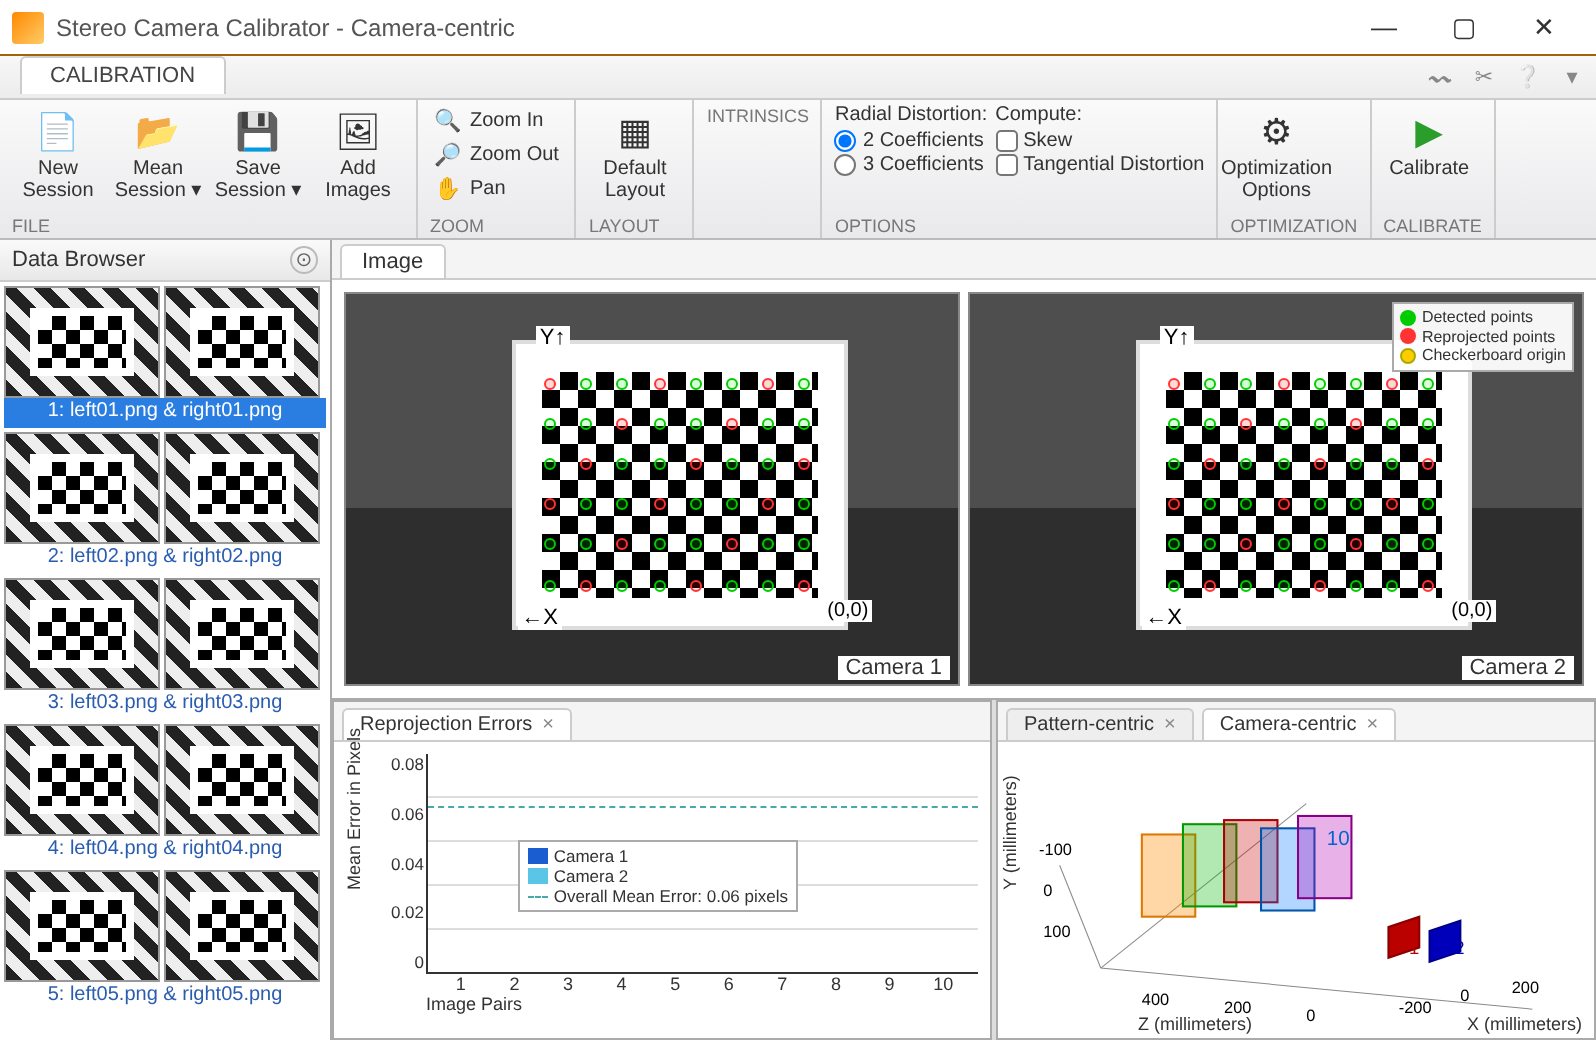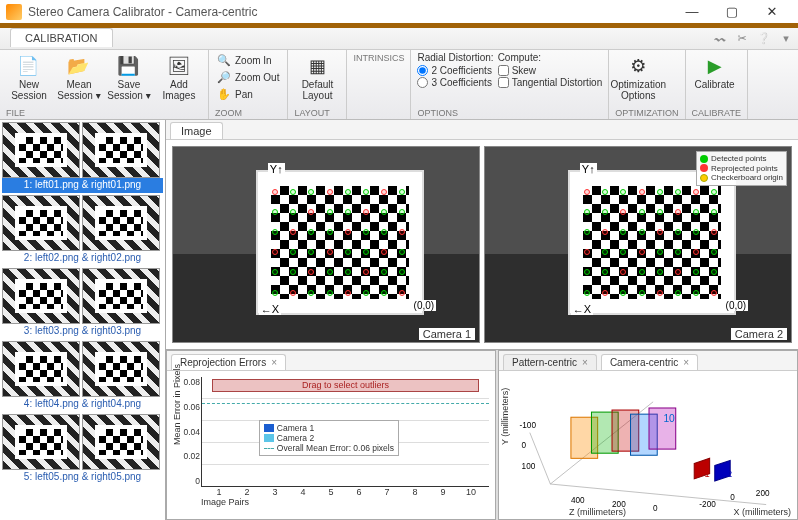--- a/index.html
+++ b/index.html
@@ -1,19 +1,19 @@
 <!DOCTYPE html>
 <html><head>
 <meta charset="utf-8">
 <style>
 * { box-sizing: border-box; margin: 0; padding: 0; font-family: "Segoe UI", Tahoma, sans-serif; }
 body { width: 798px; height: 520px; overflow: hidden; background: #f0f0f0; font-size: 11px; color: #333; }
 
 
-.titlebar { height: 28px; background: #fff; border-bottom: 5px solid #a16207; display: flex; align-items: center; padding: 0 6px; }
+.titlebar { height: 28px; background: #fff; border-bottom: 1px solid #a16207; display: flex; align-items: center; padding: 0 6px; }
 .titlebar .icon { width: 16px; height: 16px; background: linear-gradient(135deg,#f80,#fc6); border-radius: 2px; margin-right: 6px; }
 .titlebar .title { font-size: 12px; color: #555; flex: 1; }
 .titlebar .winbtn { width: 40px; height: 28px; display: flex; align-items: center; justify-content: center; font-size: 13px; color: #333; }
 
 
 .ribbon-tabrow { height: 22px; background: linear-gradient(#f7f7f7,#ececec); display: flex; align-items: flex-start; padding-left: 10px; border-bottom: 1px solid #ccc; position: relative; }
 .ribbon-tab { padding: 3px 14px; background: #fff; border: 1px solid #ccc; border-bottom: none; border-radius: 3px 3px 0 0; font-size: 11px; color: #444; }
 .rib-right { position: absolute; right: 4px; top: 2px; display: flex; gap: 6px; align-items: center; }
 .rib-right .mini { width: 16px; height: 16px; display:flex;align-items:center;justify-content:center; color:#888; font-size:11px; }
 
@@ -79,21 +79,21 @@
 .bottom { flex:1; display:flex; gap:2px; background:#ddd; }
 .bpanel { background:#fff; border:1px solid #aaa; display:flex; flex-direction:column; }
 .bpanel.left { flex: 0 0 330px; }
 .bpanel.right { flex:1; }
 .btabs { height:20px; display:flex; align-items:flex-end; background:#f4f4f4; border-bottom:1px solid #ccc; padding-left:4px; gap:4px; }
 .btab { padding:2px 8px; background:#eee; border:1px solid #ccc; border-bottom:none; border-radius:3px 3px 0 0; font-size:10px; position:relative; }
 .btab.active { background:#fff; }
 .btab .x { margin-left:5px; color:#888; }
 
 
-.chart { flex:1; position:relative; padding:6px 6px 2px 34px; }
+.chart { flex:1; position:relative; padding:6px 6px 2px 46px; }
 .chart .ylabel { position:absolute; left:2px; top:50%; transform:translateY(-50%) rotate(-90deg); transform-origin:left center; font-size:9px; color:#333; white-space:nowrap; left:10px; }
 .chart .xlabel { text-align:left; font-size:9px; color:#333; }
 .plot { position:relative; height:110px; border-left:1px solid #333; border-bottom:1px solid #333; background:
   repeating-linear-gradient(to top, transparent 0 21px, #ddd 21px 22px); }
 .bars { position:absolute; inset:0; display:flex; align-items:flex-end; padding:0 4px; gap:4px; }
 .barset { flex:1; display:flex; align-items:flex-end; gap:2px; justify-content:center; }
 .bar { width:8px; }
 .bar.c1 { background:#1a5dd0; }
 .bar.c2 { background:#5bc5e8; }
 .threshold { position:absolute; left:0; right:0; border-top:1.5px dashed #4aa; }
@@ -236,20 +236,24 @@
           <div class="bl">Calibrate</div>
         </div>
       </div>
     <div class="tgroup-label">CALIBRATE</div>
   </div>
 
 </div>
 
 <div class="main">
   <div class="sidebar">
+    <div class="sidebar-hdr">
+      <span>Data Browser</span>
+      <span class="minimize">⊙</span>
+    </div>
     <div class="thumbs" id="thumbs">
         <div class="pair sel">
           <div class="pair-imgs">
             <div class="thumb"></div>
             <div class="thumb"></div>
           </div>
           <div class="pair-label">1: left01.png &amp; right01.png</div>
         </div>
         <div class="pair">
           <div class="pair-imgs">
@@ -434,21 +438,20 @@
         <div class="chart">
           <div class="ylabel">Mean Error in Pixels</div>
           <div class="plot" id="plot">
             <div class="yticks" id="yticks">
                 <div>0.08</div>
                 <div>0.06</div>
                 <div>0.04</div>
                 <div>0.02</div>
                 <div>0</div>
               </div>
-            <div class="dragbox">Drag to select outliers</div>
             <div class="threshold" id="thresh" style="bottom: 75%;"></div>
             <div class="bars" id="bars">
                 <div class="barset">
                   <div class="bar c1" style="height: 83.75%;"></div>
                   <div class="bar c2" style="height: 78.75%;"></div>
                 </div>
                 <div class="barset">
                   <div class="bar c1" style="height: 68.75%;"></div>
                   <div class="bar c2" style="height: 62.5%;"></div>
                 </div>

